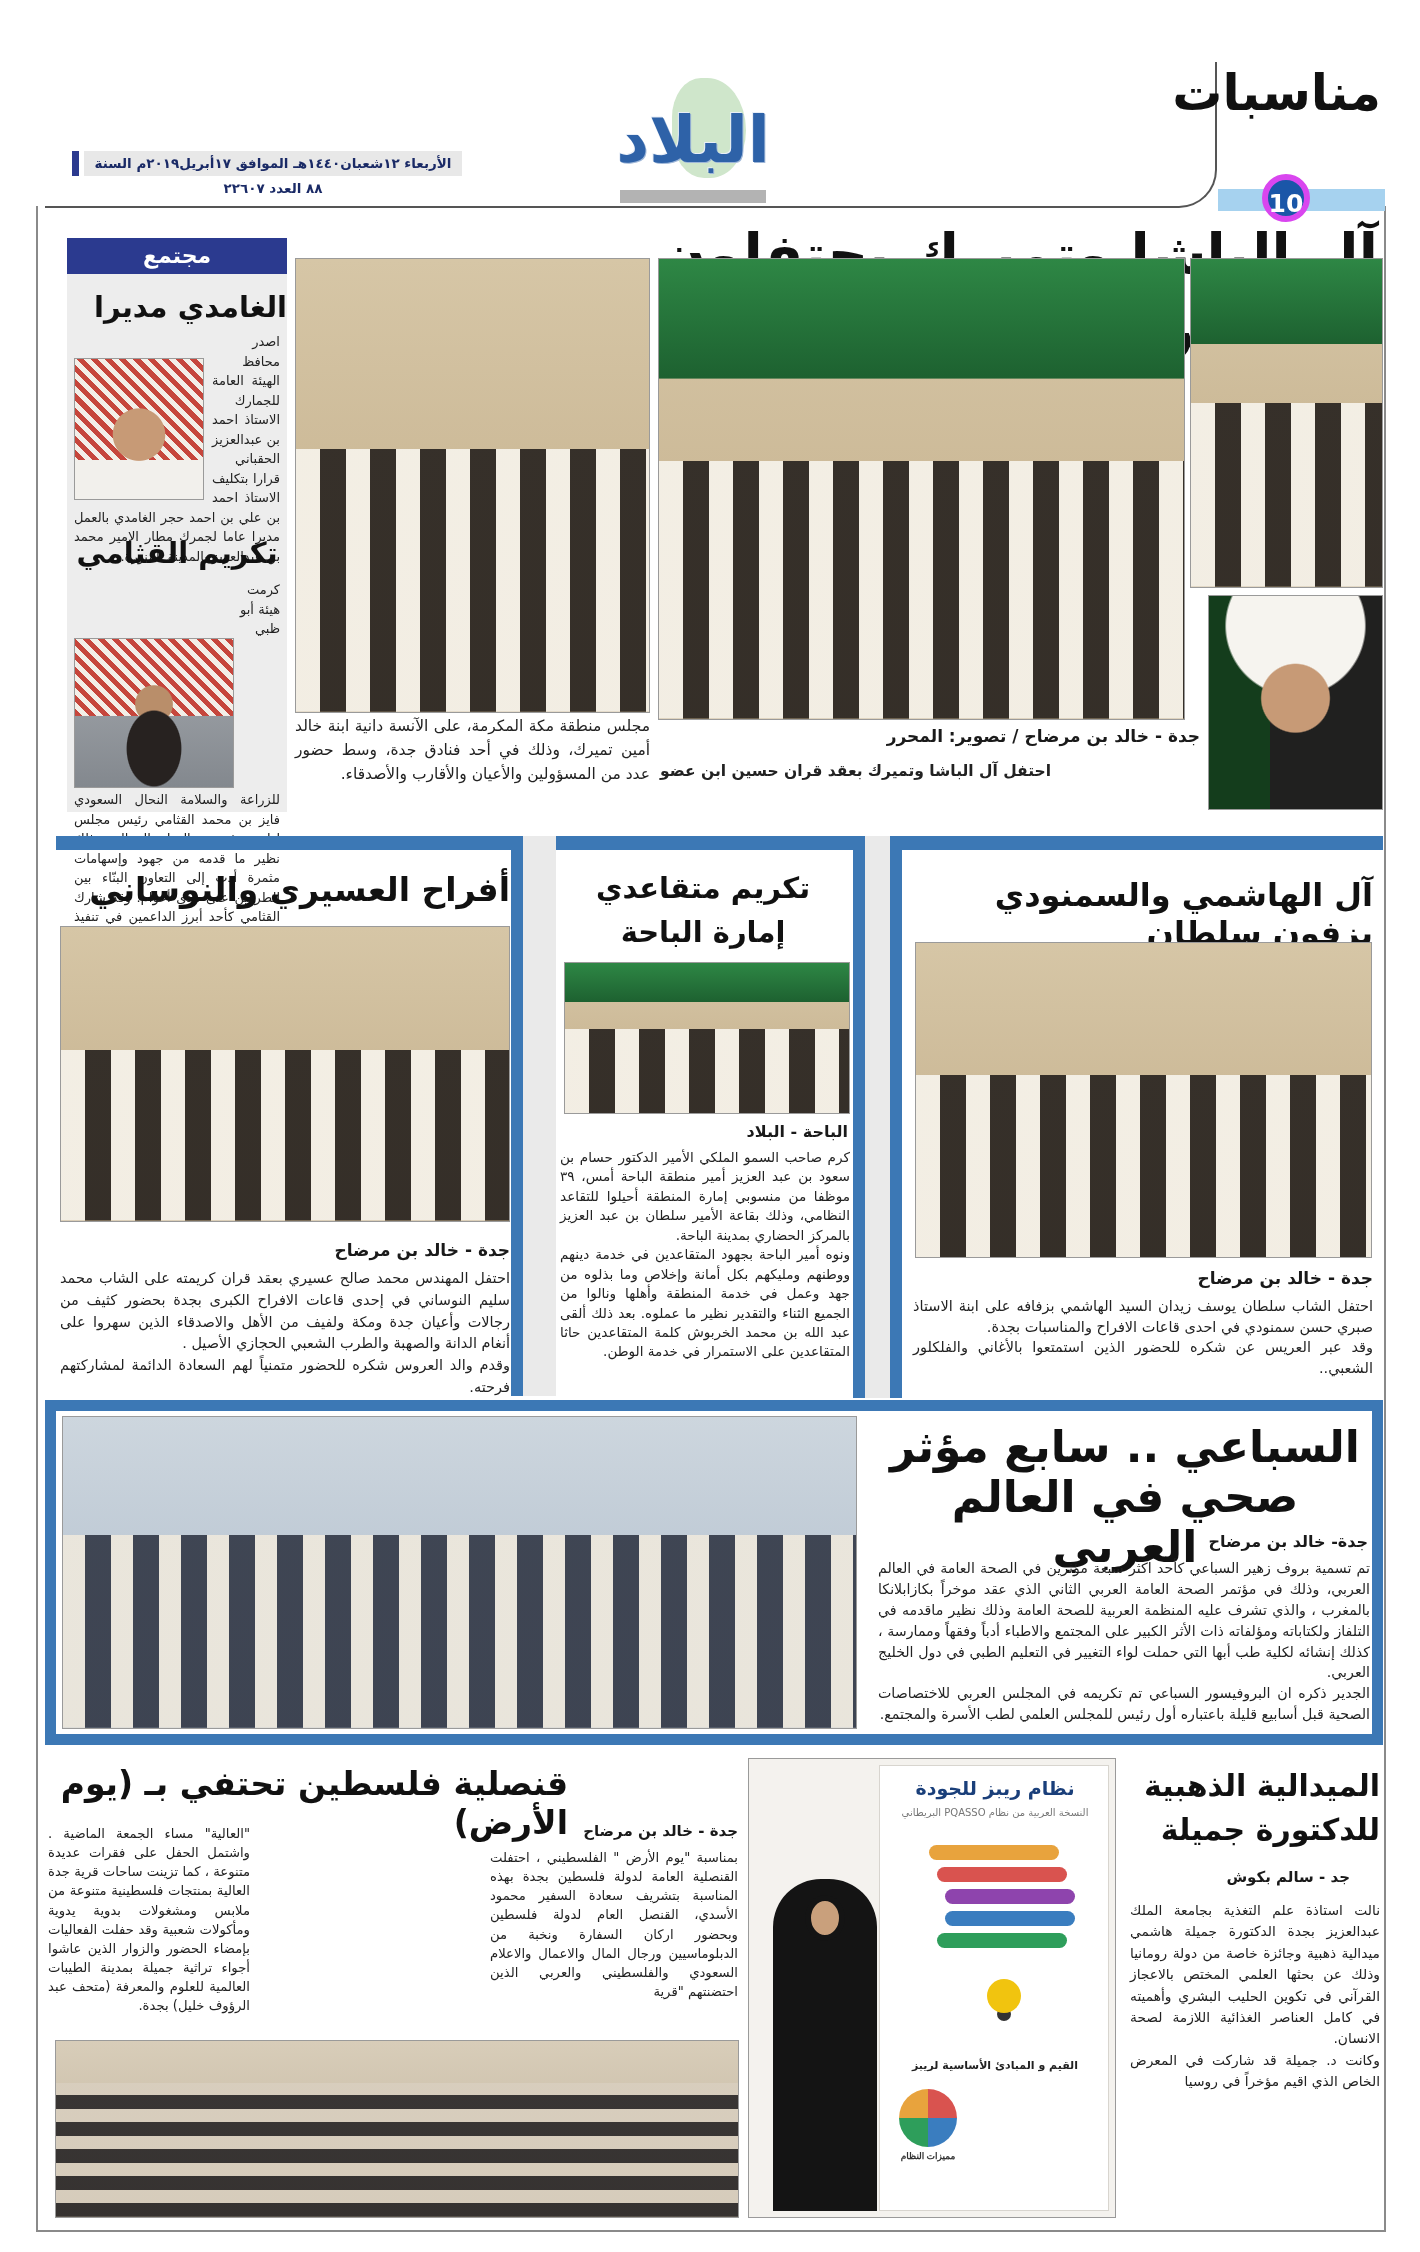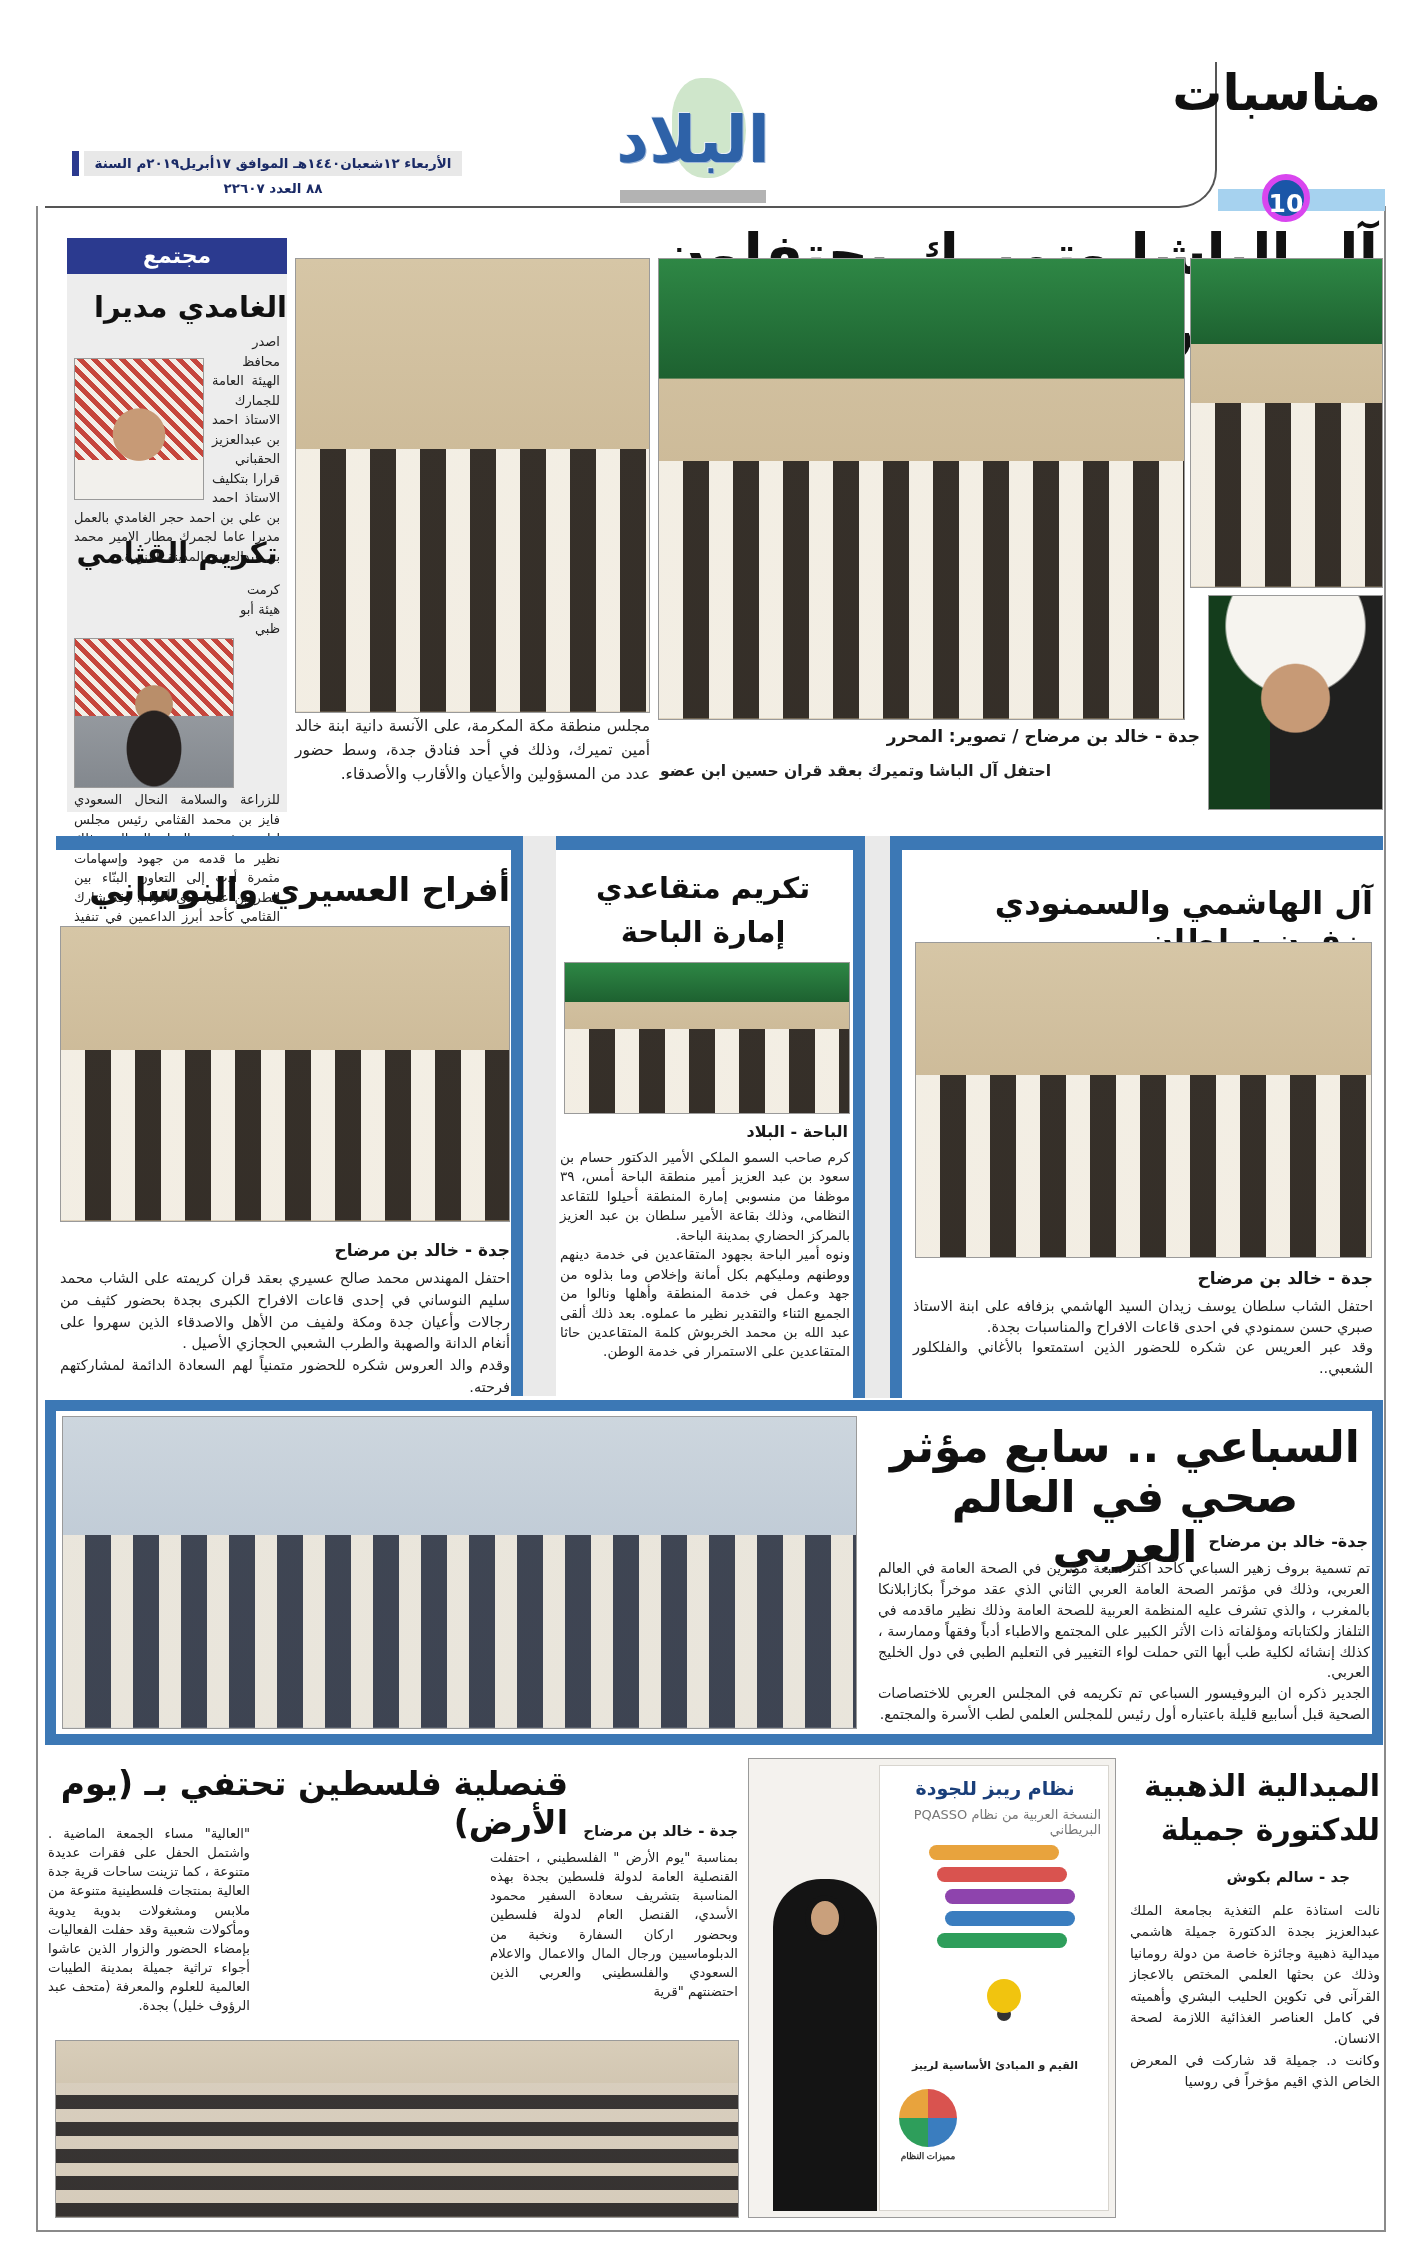--- a/index.html
+++ b/index.html
@@ -110,21 +110,21 @@
   <div class="abs j t" style="left:60px;top:1268px;width:450px;font-size:14.5px;line-height:1.5;color:#222;">احتفل المهندس محمد صالح عسيري بعقد قران كريمته على الشاب محمد سليم النوساني في إحدى قاعات الافراح الكبرى بجدة بحضور كثيف من رجالات وأعيان جدة ومكة ولفيف من الأهل والاصدقاء الذين سهروا على أنغام الدانة والصهبة والطرب الشعبي الحجازي الأصيل .
 وقدم والد العروس شكره للحضور متمنياً لهم السعادة الدائمة لمشاركتهم فرحته.</div>
 
   <div class="abs headline t" style="left:556px;top:866px;width:294px;font-size:29px;line-height:44px;text-align:center;">تكريم متقاعدي
 إمارة الباحة</div>
   <div class="ph ph-flag" style="left:564px;top:962px;width:286px;height:152px;"></div>
   <div class="abs b" style="left:560px;top:1122px;width:288px;font-size:16px;text-align:right;letter-spacing:2px;">الباحة - البلاد</div>
   <div class="abs j t" style="left:560px;top:1148px;width:290px;font-size:13.6px;line-height:1.43;color:#222;">كرم صاحب السمو الملكي الأمير الدكتور حسام بن سعود بن عبد العزيز أمير منطقة الباحة أمس، ٣٩ موظفا من منسوبي إمارة المنطقة أحيلوا للتقاعد النظامي، وذلك بقاعة الأمير سلطان بن عبد العزيز بالمركز الحضاري بمدينة الباحة.
 ونوه أمير الباحة بجهود المتقاعدين في خدمة دينهم ووطنهم ومليكهم بكل أمانة وإخلاص وما بذلوه من جهد وعمل في خدمة المنطقة وأهلها ونالوا من الجميع الثناء والتقدير نظير ما عملوه. بعد ذلك ألقى عبد الله بن محمد الخربوش كلمة المتقاعدين حاثا المتقاعدين على الاستمرار في خدمة الوطن.</div>
 
-  <div class="abs headline" style="left:915px;top:876px;width:458px;font-size:32px;text-align:right;margin-top:8px;">آل الهاشمي والسمنودي يزفون سلطان</div>
+  <div class="abs headline" style="left:915px;top:876px;width:458px;font-size:32px;text-align:right;">آل الهاشمي والسمنودي يزفون سلطان</div>
   <div class="ph ph-group" style="left:915px;top:942px;width:457px;height:316px;"></div>
   <div class="abs b" style="left:915px;top:1268px;width:458px;font-size:17px;text-align:right;">جدة - خالد بن مرضاح</div>
   <div class="abs j t" style="left:913px;top:1296px;width:460px;font-size:14.5px;line-height:1.42;color:#222;">احتفل الشاب سلطان يوسف زيدان السيد الهاشمي بزفافه على ابنة الاستاذ صبري حسن سمنودي في احدى قاعات الافراح والمناسبات بجدة.
 وقد عبر العريس عن شكره للحضور الذين استمتعوا بالأغاني والفلكلور الشعبي..</div>
 
   <div class="abs" style="left:45px;top:1400px;width:1338px;height:345px;border:11px solid #3c78b5;background:#fff;"></div>
   <div class="ph ph-conf" style="left:62px;top:1416px;width:795px;height:313px;"></div>
   <div class="abs headline t" style="left:880px;top:1422px;width:490px;font-size:44px;line-height:50px;text-align:center;">السباعي .. سابع مؤثر
 صحي في العالم العربي</div>
   <div class="abs b" style="left:880px;top:1532px;width:488px;font-size:16px;text-align:right;">جدة- خالد بن مرضاح</div>
@@ -133,21 +133,21 @@
 
   <div class="abs headline" style="left:48px;top:1764px;width:520px;font-size:33px;text-align:right;">قنصلية فلسطين تحتفي بـ (يوم الأرض)</div>
   <div class="abs b" style="left:490px;top:1822px;width:248px;font-size:15px;text-align:right;">جدة - خالد بن مرضاح</div>
   <div class="abs j t" style="left:490px;top:1848px;width:248px;font-size:13.2px;line-height:1.45;color:#222;">بمناسبة "يوم الأرض " الفلسطيني ، احتفلت القنصلية العامة لدولة فلسطين بجدة بهذه المناسبة بتشريف سعادة السفير محمود الأسدي، القنصل العام لدولة فلسطين وبحضور اركان السفارة ونخبة من الدبلوماسيين ورجال المال والاعمال والاعلام السعودي والفلسطيني والعربي الذين احتضنتهم "قرية</div>
   <div class="abs j t" style="left:48px;top:1824px;width:202px;font-size:13.2px;line-height:1.45;color:#222;">"العالية" مساء الجمعة الماضية . واشتمل الحفل على فقرات عديدة متنوعة ، كما تزينت ساحات قرية جدة العالية بمنتجات فلسطينية متنوعة من ملابس ومشغولات بدوية يدوية ومأكولات شعبية وقد حفلت الفعاليات بإمضاء الحضور والزوار الذين عاشوا أجواء تراثية جميلة بمدينة الطيبات العالمية للعلوم والمعرفة (متحف عبد الرؤوف خليل) بجدة.</div>
   <div class="ph ph-aud" style="left:55px;top:2040px;width:684px;height:178px;"></div>
 
   <div class="ph" style="left:748px;top:1758px;width:368px;height:460px;background:#f4f2ee;">
     <div class="abs" style="left:130px;top:6px;width:230px;height:446px;background:#ffffff;border:1px solid #d8d5cf;"></div>
     <div class="abs b" style="left:140px;top:18px;width:212px;font-size:19px;color:#1a3f7a;text-align:center;">نظام ريبز للجودة</div>
-    <div class="abs" style="left:140px;top:48px;width:212px;font-size:13px;color:#777;text-align:right;direction:rtl;">النسخة العربية من نظام PQASSO البريطاني</div>
+    <div class="abs" style="left:140px;top:48px;width:212px;font-size:10px;color:#777;text-align:center;direction:rtl;">النسخة العربية من نظام PQASSO البريطاني</div>
     <div class="abs" style="left:180px;top:86px;width:130px;height:15px;background:#e8a33d;border-radius:8px;"></div>
     <div class="abs" style="left:188px;top:108px;width:130px;height:15px;background:#d9534f;border-radius:8px;"></div>
     <div class="abs" style="left:196px;top:130px;width:130px;height:15px;background:#8e44ad;border-radius:8px;"></div>
     <div class="abs" style="left:196px;top:152px;width:130px;height:15px;background:#3a7dbf;border-radius:8px;"></div>
     <div class="abs" style="left:188px;top:174px;width:130px;height:15px;background:#2e9e5b;border-radius:8px;"></div>
     <div class="abs" style="left:238px;top:220px;width:34px;height:34px;background:#f1c40f;border-radius:50%;box-shadow:0 18px 0 -10px #333;"></div>
     <div class="abs b" style="left:140px;top:300px;width:212px;font-size:11px;color:#222;text-align:center;">القيم و المبادئ الأساسية لريبز</div>
     <div class="abs" style="left:150px;top:330px;width:58px;height:58px;border-radius:50%;background:conic-gradient(#d9534f 0 25%, #3a7dbf 25% 50%, #2e9e5b 50% 75%, #e8a33d 75% 100%);"></div>
     <div class="abs b" style="left:146px;top:392px;width:66px;font-size:9px;text-align:center;color:#333;font-family:Liberation Serif, serif;">مميزات النظام</div>
     <div class="abs" style="left:24px;top:120px;width:104px;height:332px;background:#141414;border-radius:48px 48px 0 0;"></div>

